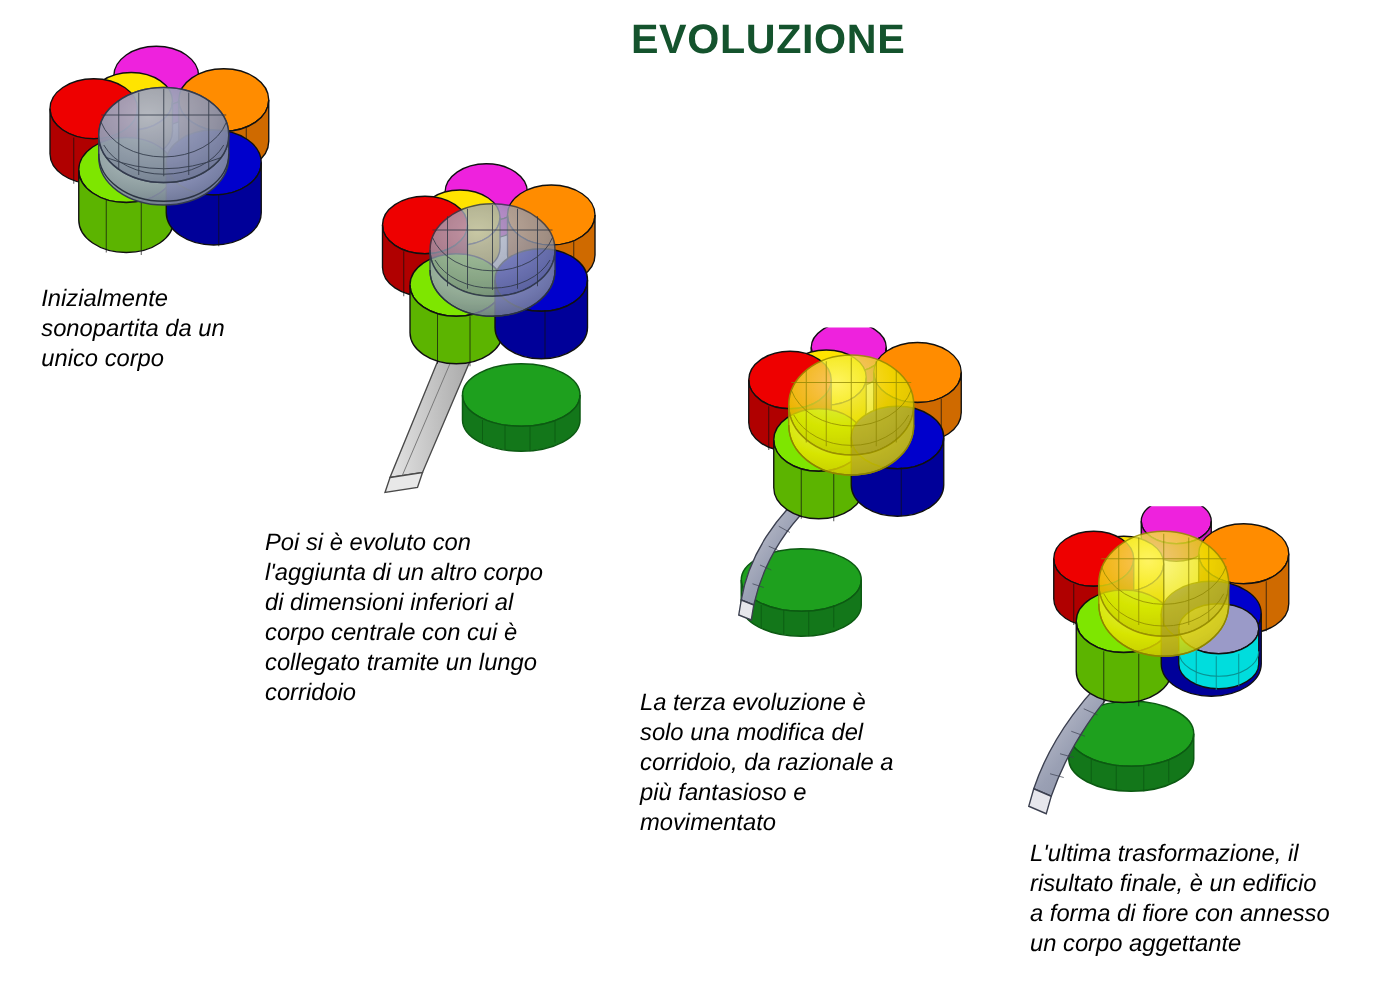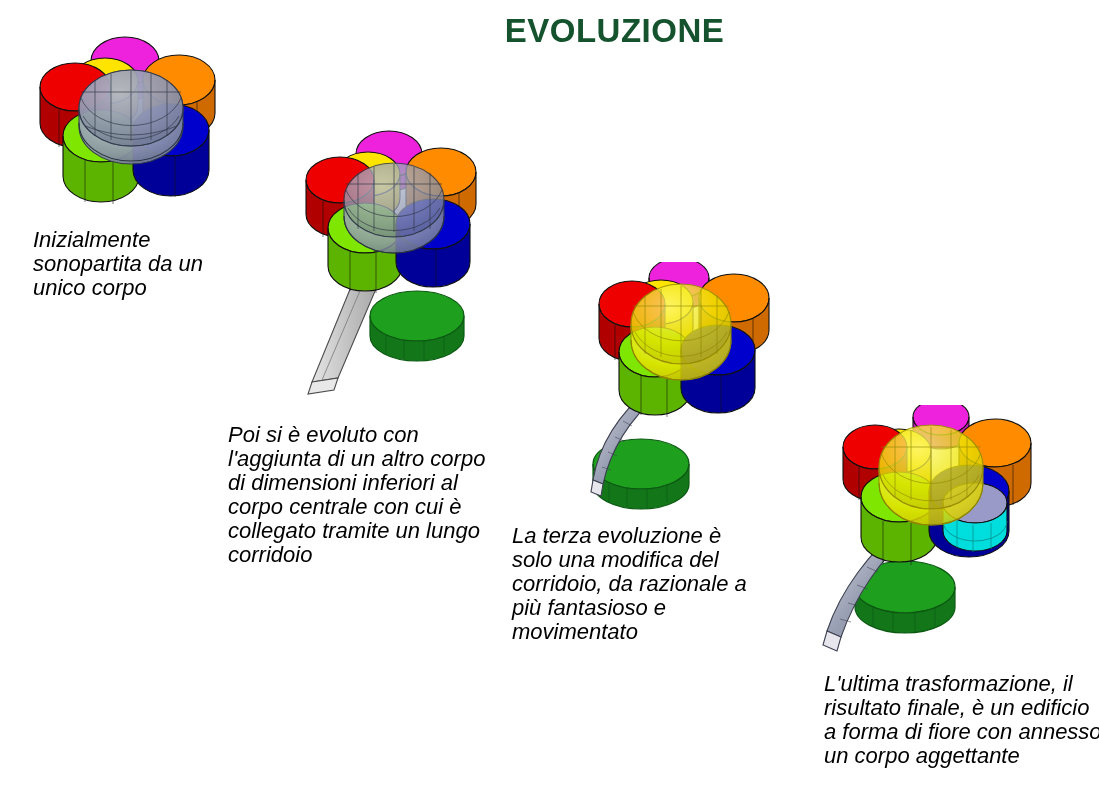--- a/index.html
+++ b/index.html
@@ -27,28 +27,28 @@
     color: #14532d;
     font-family: "Liberation Sans", sans-serif;
   }
   
   #title { text-indent: 130px; }
 
   .caption {
     position: absolute;
     font-family: "Liberation Sans", sans-serif;
     font-style: italic;
-    font-size: 22px;
+    font-size: 19px;
     line-height: 24px;
     color: #000000;
     white-space: pre-line;
   }
   #caption-1 { left: 33px;  top: 228px; width: 230px; }
-  #caption-2 { left: 212px; top: 423px; width: 270px; margin-left: 16px; }
-  #caption-3 { left: 512px; top: 524px; width: 260px; }
+  #caption-2 { left: 212px; top: 423px; width: 270px; }
+  #caption-3 { left: 512px; top: 551px; width: 260px; }
   #caption-4 { left: 824px; top: 672px; width: 280px; }
 
   .scene {
     position: absolute;
     overflow: visible;
   }
   #scene-1 { left: 25px;  top: 18px;  width: 230px; height: 210px; }
   #scene-2 { left: 290px; top: 128px; width: 230px; height: 290px; }
   #scene-3 { left: 585px; top: 262px; width: 230px; height: 285px; }
   #scene-4 { left: 815px; top: 405px; width: 250px; height: 270px; }

